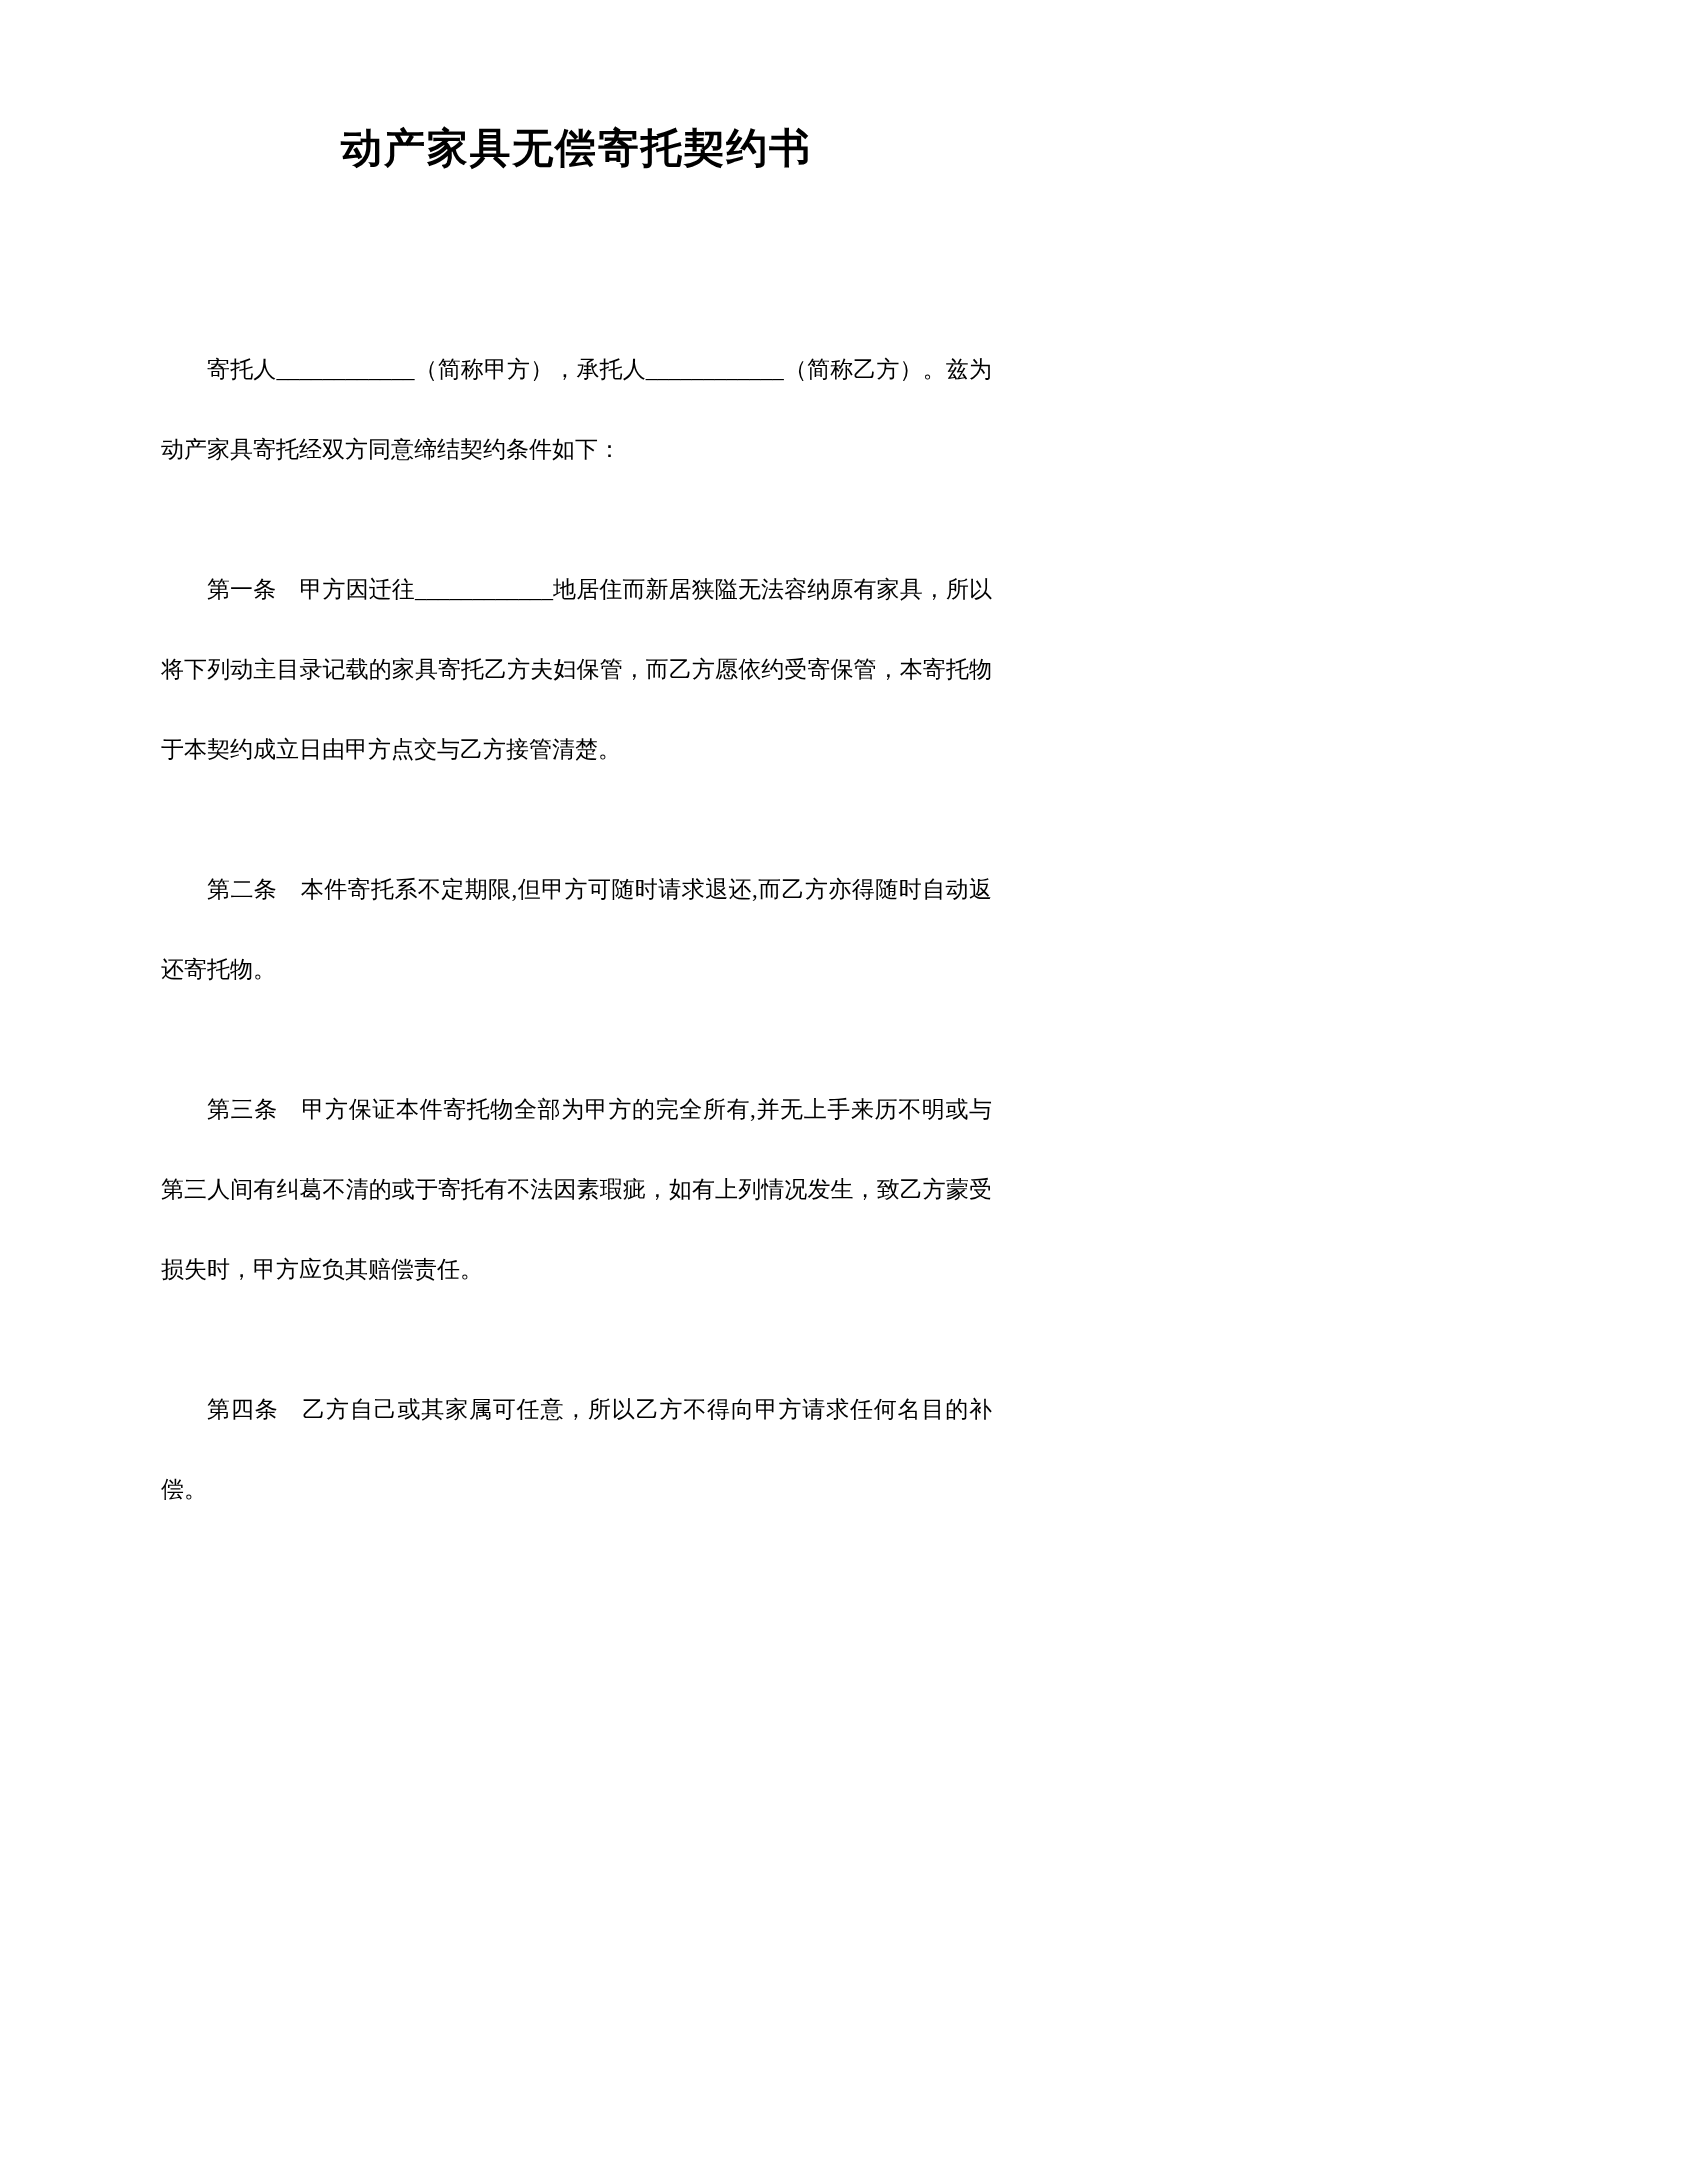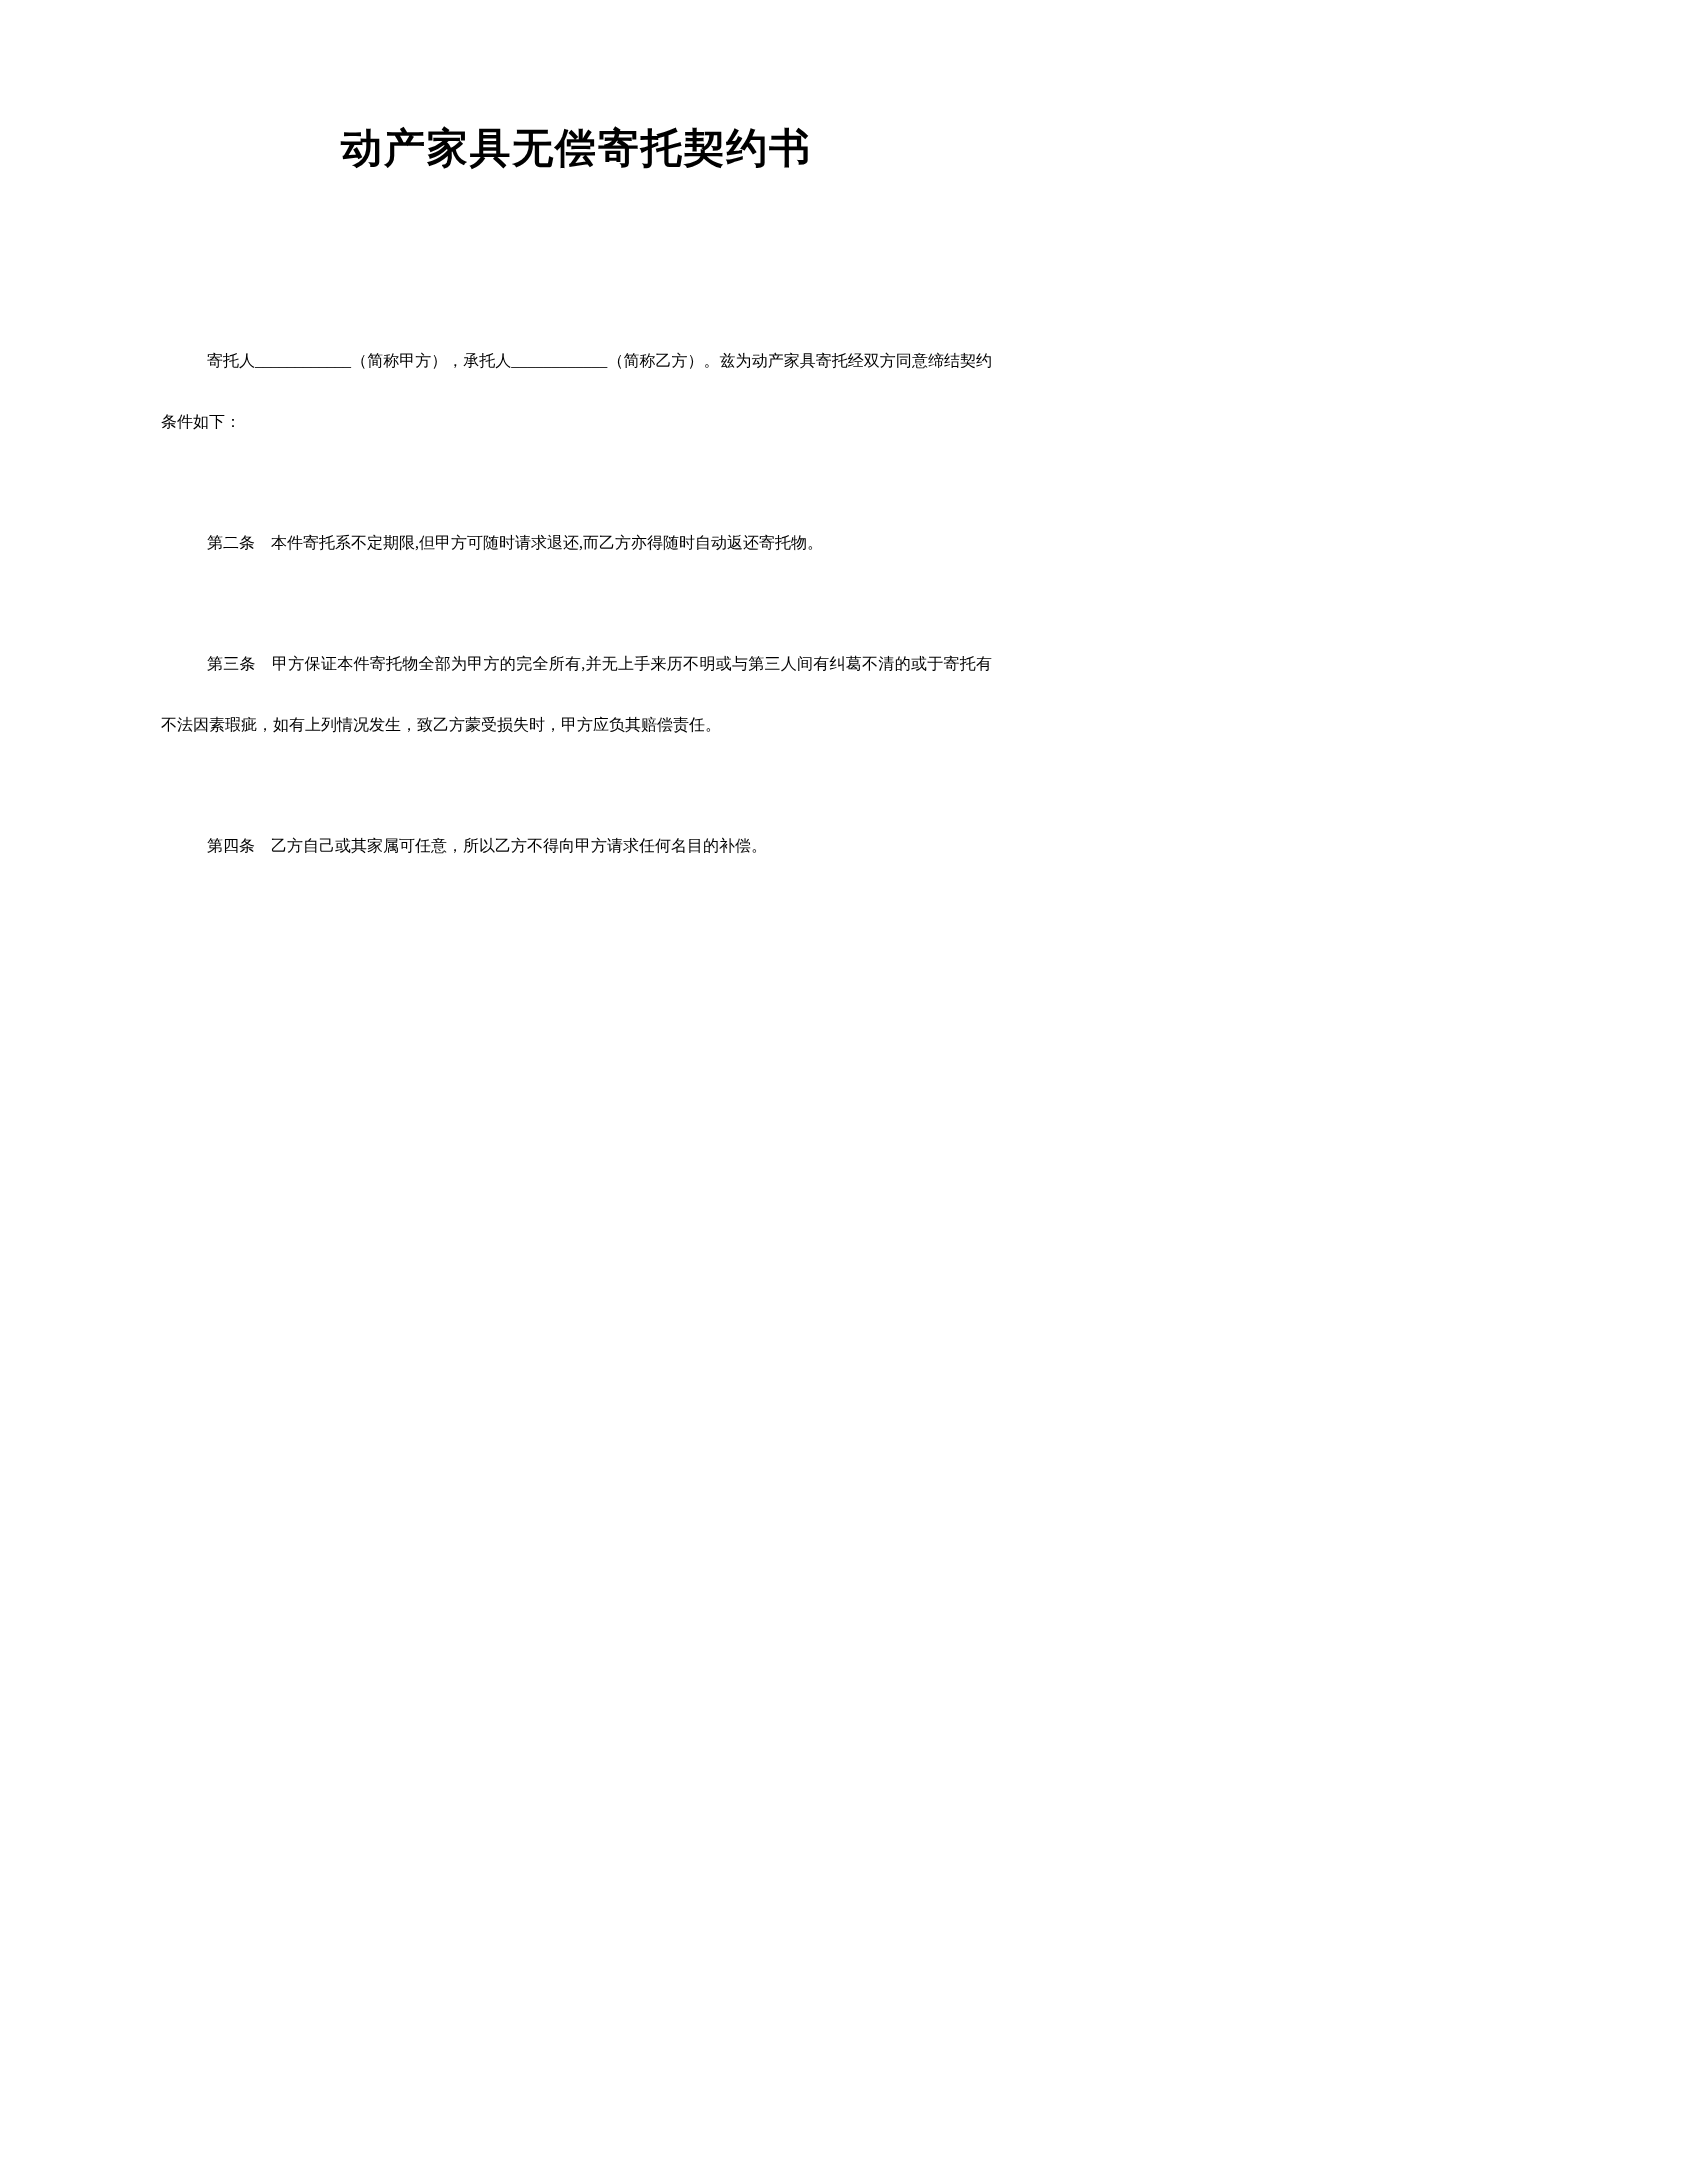--- a/index.html
+++ b/index.html
@@ -23,36 +23,37 @@
     margin: 0 0 154px 0;
     text-align: center;
     font-family: "Liberation Sans", sans-serif;
     font-weight: bold;
     font-size: 41px;
     line-height: 1.35;
     letter-spacing: 1.8px;
   }
   .doc-body {
     width: 831px;
-    font-size: 16px;
-    line-height: 61px;
+    font-size: 23px;
+    line-height: 80px;
     text-align: justify;
   }
   .doc-body p {
     margin: 0 0 60px 0;
     text-indent: 46px;
     word-break: break-all;
   }
 </style>
 </head>
 <body>
 
 <div class="page">
   <h1 class="doc-title">动产家具无偿寄托契约书</h1>
 
   <div class="doc-body">
     <p>寄托人____________（简称甲方），承托人____________（简称乙方）。兹为动产家具寄托经双方同意缔结契约条件如下：</p>
+    <p>第一条　甲方因迁往____________地居住而新居狭隘无法容纳原有家具，所以将下列动主目录记载的家具寄托乙方夫妇保管，而乙方愿依约受寄保管，本寄托物于本契约成立日由甲方点交与乙方接管清楚。</p>
     <p>第二条　本件寄托系不定期限,但甲方可随时请求退还,而乙方亦得随时自动返还寄托物。</p>
     <p>第三条　甲方保证本件寄托物全部为甲方的完全所有,并无上手来历不明或与第三人间有纠葛不清的或于寄托有不法因素瑕疵，如有上列情况发生，致乙方蒙受损失时，甲方应负其赔偿责任。</p>
     <p>第四条　乙方自己或其家属可任意，所以乙方不得向甲方请求任何名目的补偿。</p>
   </div>
 </div>
 
 
 </body></html>

